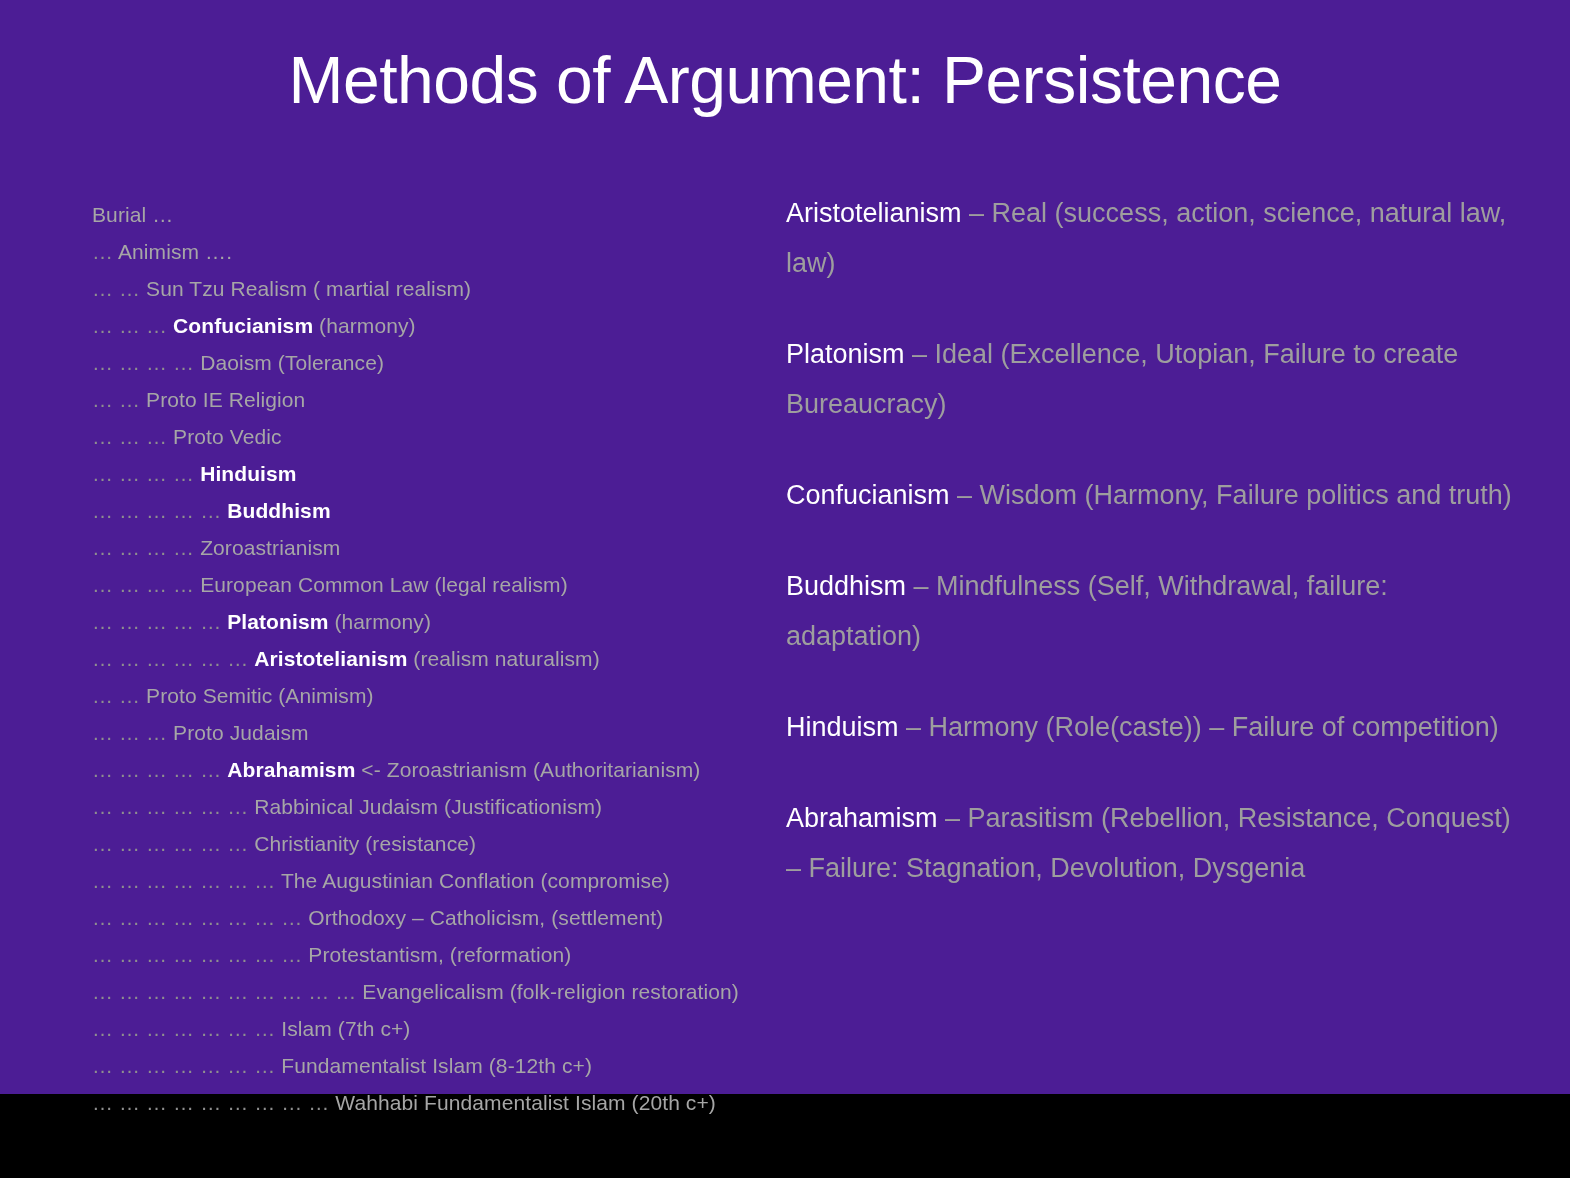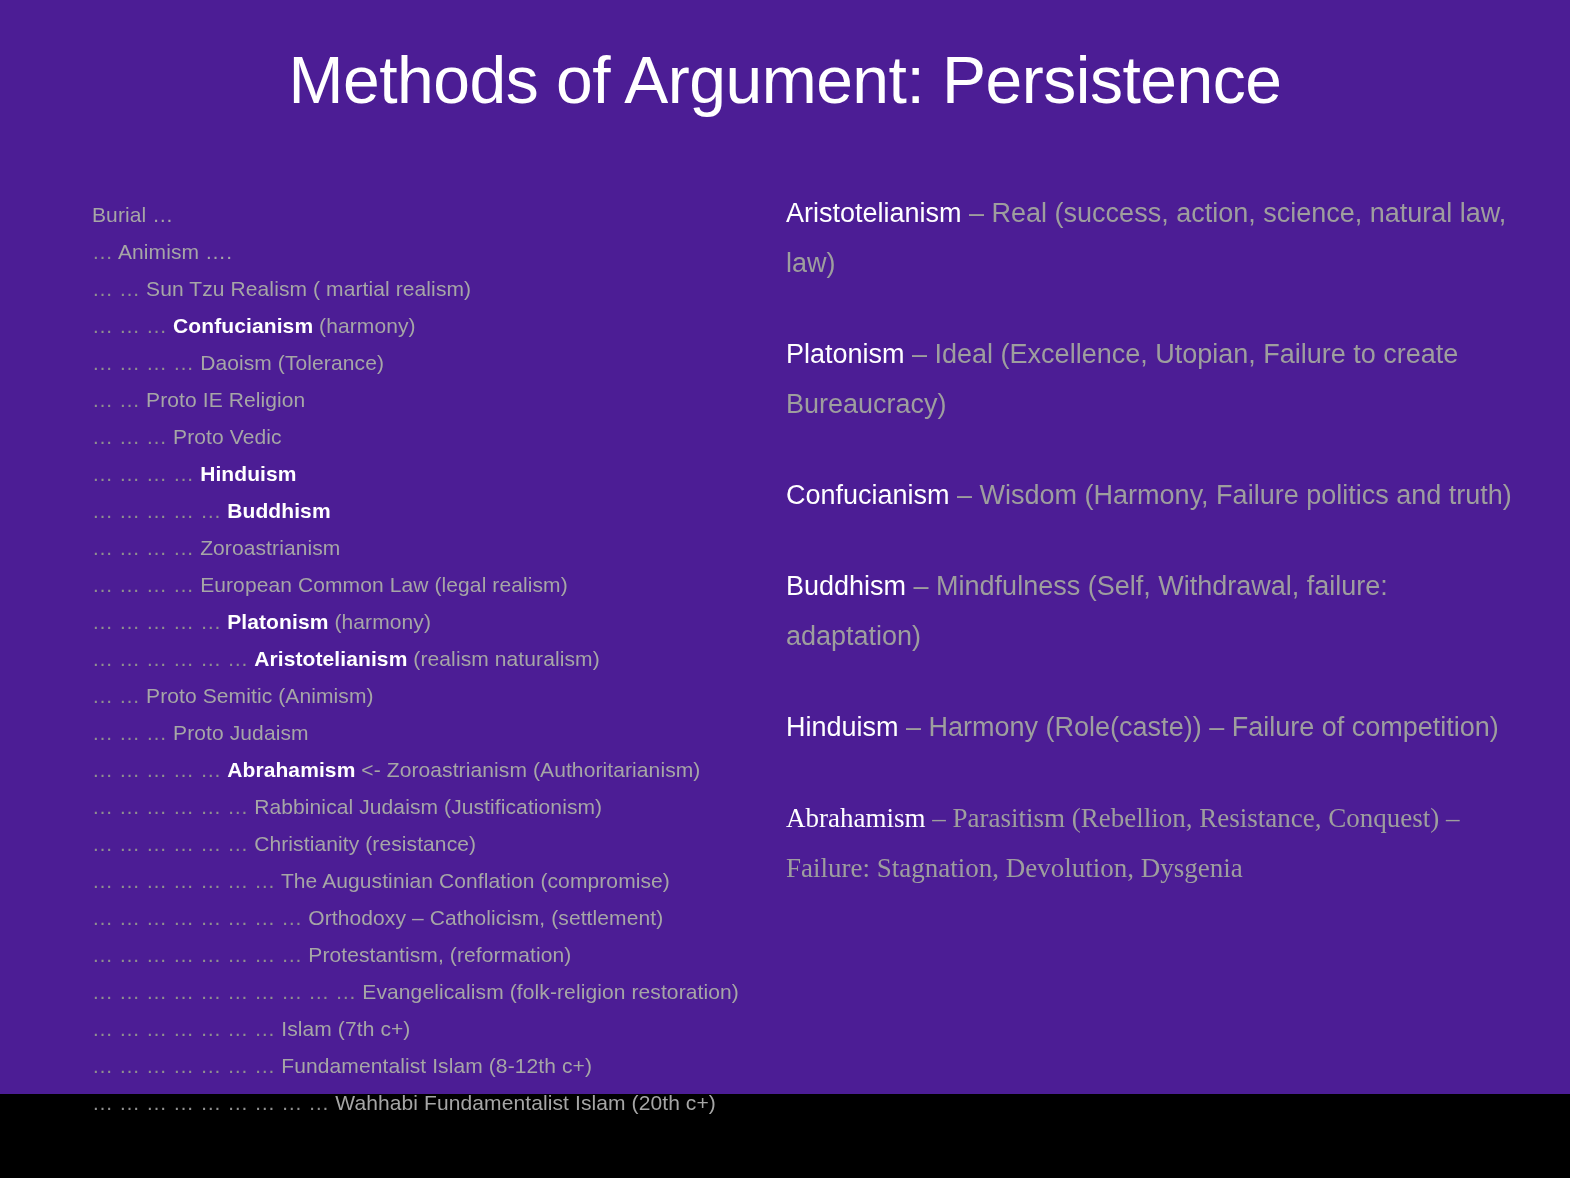--- a/index.html
+++ b/index.html
@@ -61,21 +61,20 @@
     top: 188px;
     width: 740px;
   }
   .principle {
     margin-bottom: 41px;
     font-size: 27px;
     line-height: 50px;
   }
   .principle:last-child {
     margin-bottom: 0;
-    font-family: Liberation Serif, serif;
   }
   .principle .name {
     color: #ffffff;
     font-weight: 400;
   }
   .principle .desc {
     color: #9e9e9e;
   }
 </style>
 </head>

